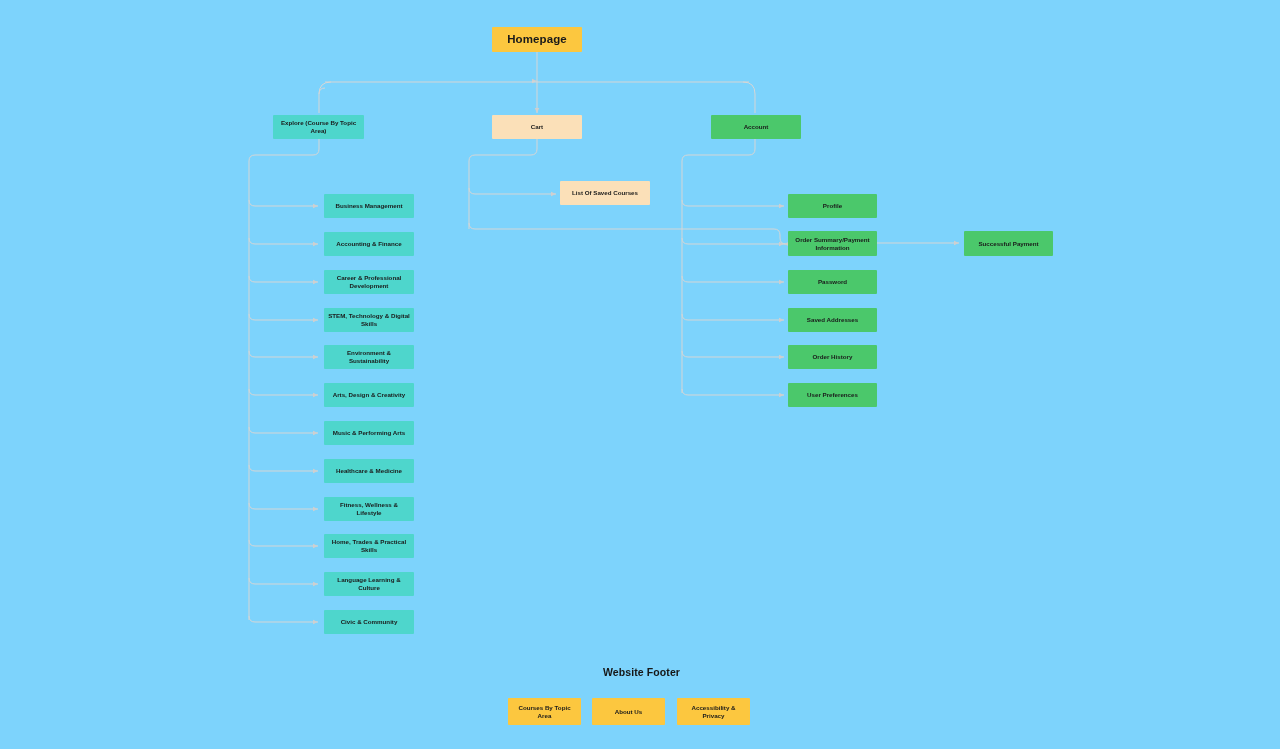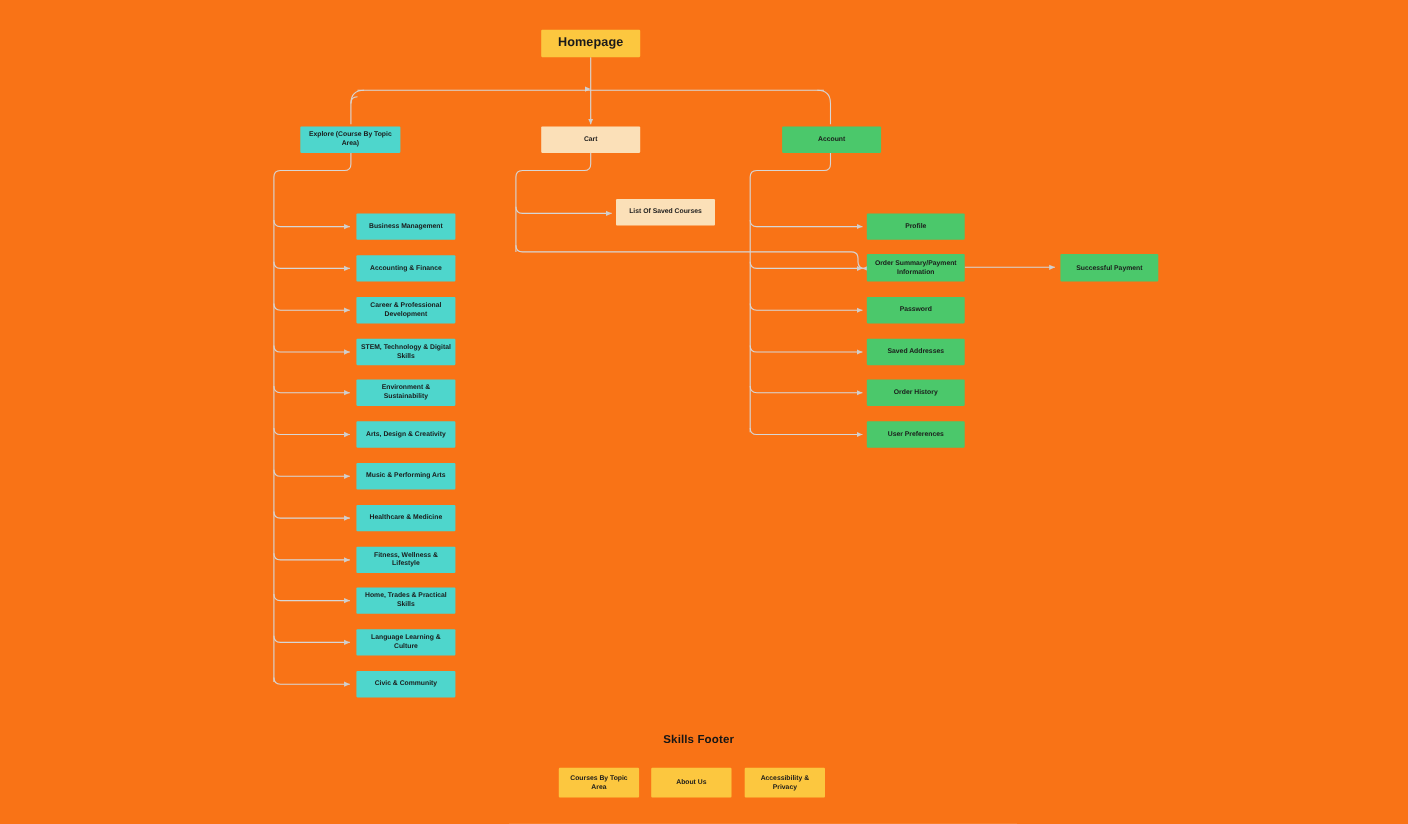--- a/index.html
+++ b/index.html
@@ -9,21 +9,21 @@
     background: #ffffff;
   }
   body {
     font-family: "Liberation Sans", sans-serif;
     -webkit-font-smoothing: antialiased;
   }
   #canvas {
     position: relative;
     width: 1280px;
     height: 749px;
-    background: #f97316;
+    background: #7dd3fc;
     overflow: hidden;
   }
   #edges {
     position: absolute;
     left: 0;
     top: 0;
     width: 1280px;
     height: 749px;
     pointer-events: none;
   }
@@ -224,21 +224,21 @@
     <span>Order History</span>
   </div>
   <div class="node node-account-sub" style="left:788px; top:383px; width:89px; height:24px;">
     <span>User Preferences</span>
   </div>
 
   <div class="node node-account-sub" style="left:964px; top:231px; width:89px; height:25px;">
     <span>Successful Payment</span>
   </div>
 
-  <div class="footer-title" style="left:603px; top:666px;">Skills Footer</div>
+  <div class="footer-title" style="left:603px; top:666px;">Website Footer</div>
 
   <div class="node node-footer-link" style="left:508px; top:698px; width:73px; height:27px;">
     <span>Courses By Topic Area</span>
   </div>
   <div class="node node-footer-link" style="left:592px; top:698px; width:73px; height:27px;">
     <span>About Us</span>
   </div>
   <div class="node node-footer-link" style="left:677px; top:698px; width:73px; height:27px;">
     <span>Accessibility &amp; Privacy</span>
   </div>

